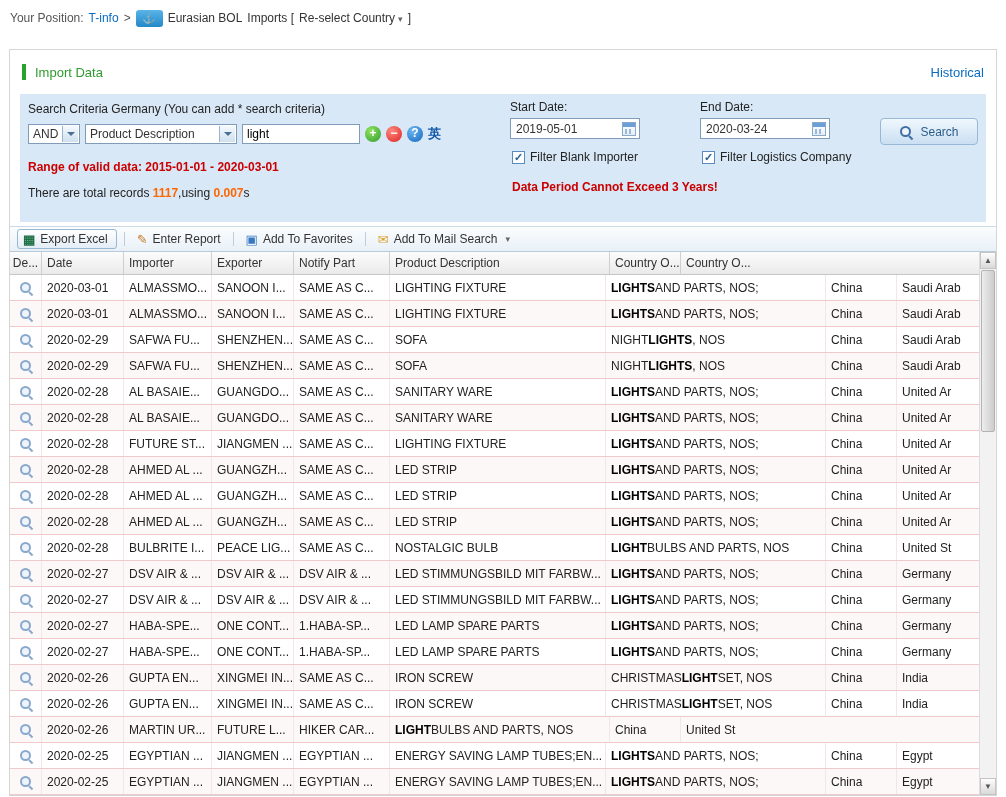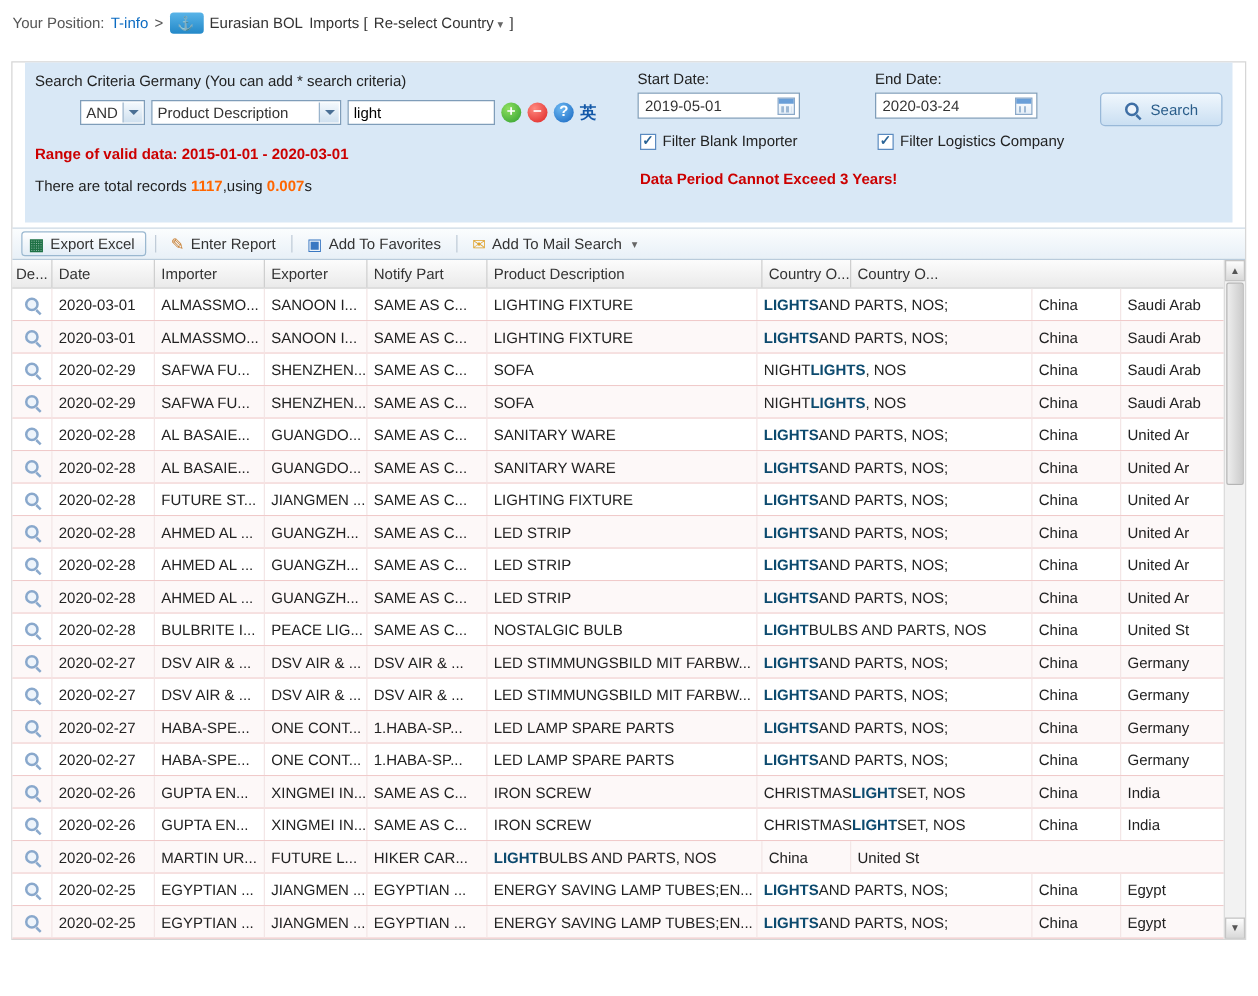--- a/index.html
+++ b/index.html
@@ -25,21 +25,21 @@
   .search-box { position:relative; margin:0 10px; height:128px; background:#d9e8f6; }
   .abs { position:absolute; }
   .settings-label { left:8px; top:8px; color:#222; }
   .controls { left:8px; top:30px; display:flex; align-items:center; gap:5px; }
   .fake-select { height:20px; background:#fff; border:1px solid #7f9db9; display:inline-flex;
     align-items:center; padding:0 20px 0 4px; position:relative; cursor:pointer; white-space:nowrap; }
   .fake-select .arrow-box { position:absolute; right:1px; top:1px; bottom:1px; width:16px;
     background:linear-gradient(#f4f9fd,#cfe0ef); border-left:1px solid #9ab4cc;
     display:flex; align-items:center; justify-content:center; }
   .fake-select .arrow-box::after { content:""; border:4px solid transparent; border-top-color:#4a6f94; margin-top:4px; }
-  .sel-and { min-width:52px;margin-left:36px; }
+  .sel-and { min-width:52px; }
   .sel-field { min-width:152px; }
   .text-input { width:118px; height:20px; border:1px solid #7f9db9; padding:0 4px;
     font-family:"Liberation Sans", sans-serif; font-size:12px; }
   .round-btn { width:16px; height:16px; border-radius:50%; color:#fff; font-size:12px; font-weight:bold;
     line-height:15px; text-align:center; cursor:pointer; }
   .rb-add { background:radial-gradient(circle at 35% 30%, #8fe060, #2f9e2f); }
   .rb-remove { background:radial-gradient(circle at 35% 30%, #ff8a80, #d22); }
   .rb-help { background:radial-gradient(circle at 35% 30%, #6cb8f2, #1565c0); }
   .lang-btn { color:#1358a8; font-weight:bold; font-size:13px; cursor:pointer; }
   .range-line { left:8px; top:66px; color:#c00; font-weight:bold; }
@@ -93,21 +93,21 @@
   .table { position:relative; }
   .thead { display:flex; height:23px; background:linear-gradient(#fcfcfc,#eaeaea);
     border-bottom:1px solid #c6c6c6; margin-right:17px; }
   .th { display:flex; align-items:center; padding:0 5px; border-right:1px solid #cfcfcf;
     white-space:nowrap; overflow:hidden; color:#333; cursor:pointer; }
   .tbody { margin-right:17px; }
   .tr { display:flex; height:26px; background:#fff; border-bottom:1px solid #f0caca; cursor:pointer; }
   .tr.alt { background:#fdf8f8; }
   .td { display:flex; align-items:center; padding:0 5px; border-right:1px solid #f3e6e6;
     white-space:nowrap; overflow:hidden; color:#222; }
-  .hl { color:#0c4a6e; font-weight:bold; margin:0 0; }
+  .hl { color:#000000; font-weight:bold; margin:0 0; }
   .col-de { width:32px; justify-content:center; }
   .col-date { width:82px; }
   .col-importer { width:88px; }
   .col-exporter { width:82px; }
   .col-notify { width:96px; }
   .col-customs { width:216px; }
   .col-product { width:220px; }
   .col-origin { width:71px; }
   .col-dest { flex:1; border-right:none; }
 
@@ -133,20 +133,25 @@
   <span class="crumb-dark">Eurasian BOL</span>
   <span class="crumb-dark">Imports [</span>
   <span class="crumb-dark">
     <span>Re-select Country</span><span class="caret">▾</span>
   </span>
   <span class="crumb-dark">]</span>
 </div>
 
 <div class="panel">
 
+  <div class="panel-header">
+    <span class="accent-bar"></span>
+    <span class="page-title">Import Data</span>
+    <a class="historical">Historical</a>
+  </div>
 
   <div class="search-box">
     <div class="abs settings-label">Search Criteria Germany (You can add * search criteria)</div>
 
     <div class="abs controls">
       <span class="fake-select sel-and">
         <span>AND</span>
         <span class="arrow-box"></span>
       </span>
       <span class="fake-select sel-field">

